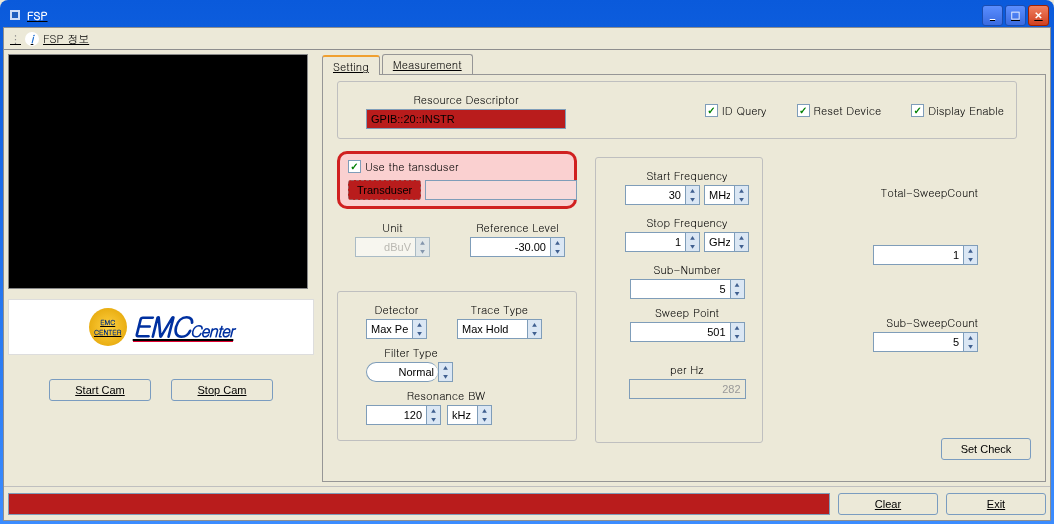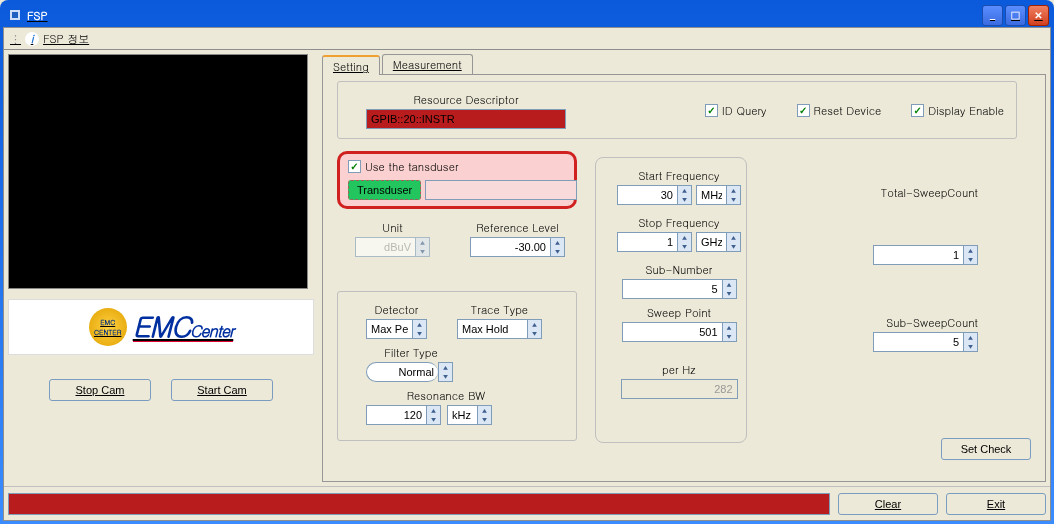--- a/index.html
+++ b/index.html
@@ -260,29 +260,29 @@
       left: 14px;
       top: 76px;
       width: 240px;
       height: 58px;
       border: 3px solid #d02020;
       border-radius: 10px;
       background: #fad0d0;
       padding: 4px 8px;
     }
     .transducer-box .btn {
-      background: #22c55e;
+      background: #b91c1c;
       border: 1px dashed #a06060;
       padding: 2px 8px;
     }
     .detector-box {
       left: 14px; top: 216px; width: 240px; height: 150px;
     }
     .freq-box {
-      left: 272px; top: 82px; width: 152px; height: 286px; border-radius: 8px;
+      left: 272px; top: 82px; width: 168px; height: 286px;
     }
     .bottom-bar {
       height: 34px;
       display: flex;
       align-items: center;
       padding: 4px;
       gap: 8px;
       border-top: 1px solid #bfbfbf;
     }
     .bottom-input { flex: 1; height: 22px; }
@@ -322,22 +322,22 @@
           <div class="emc-logo">
             <div class="emc-badge">
                 <span>EMC CENTER</span>
               </div>
             <div class="emc-text">
               <span>EMC</span><span class="sub">Center</span>
             </div>
           </div>
         </div>
         <div class="cam-btns">
+          <button class="btn" style="width:102px;">Start Cam</button>
           <button class="btn" style="width:102px;">Stop Cam</button>
-          <button class="btn" style="width:102px;">Start Cam</button>
         </div>
       </div>
 
       <div class="right-col">
         <div class="tabs">
           <div class="tab active">Setting</div>
           <div class="tab">Measurement</div>
         </div>
         <div class="tab-panel">
 

